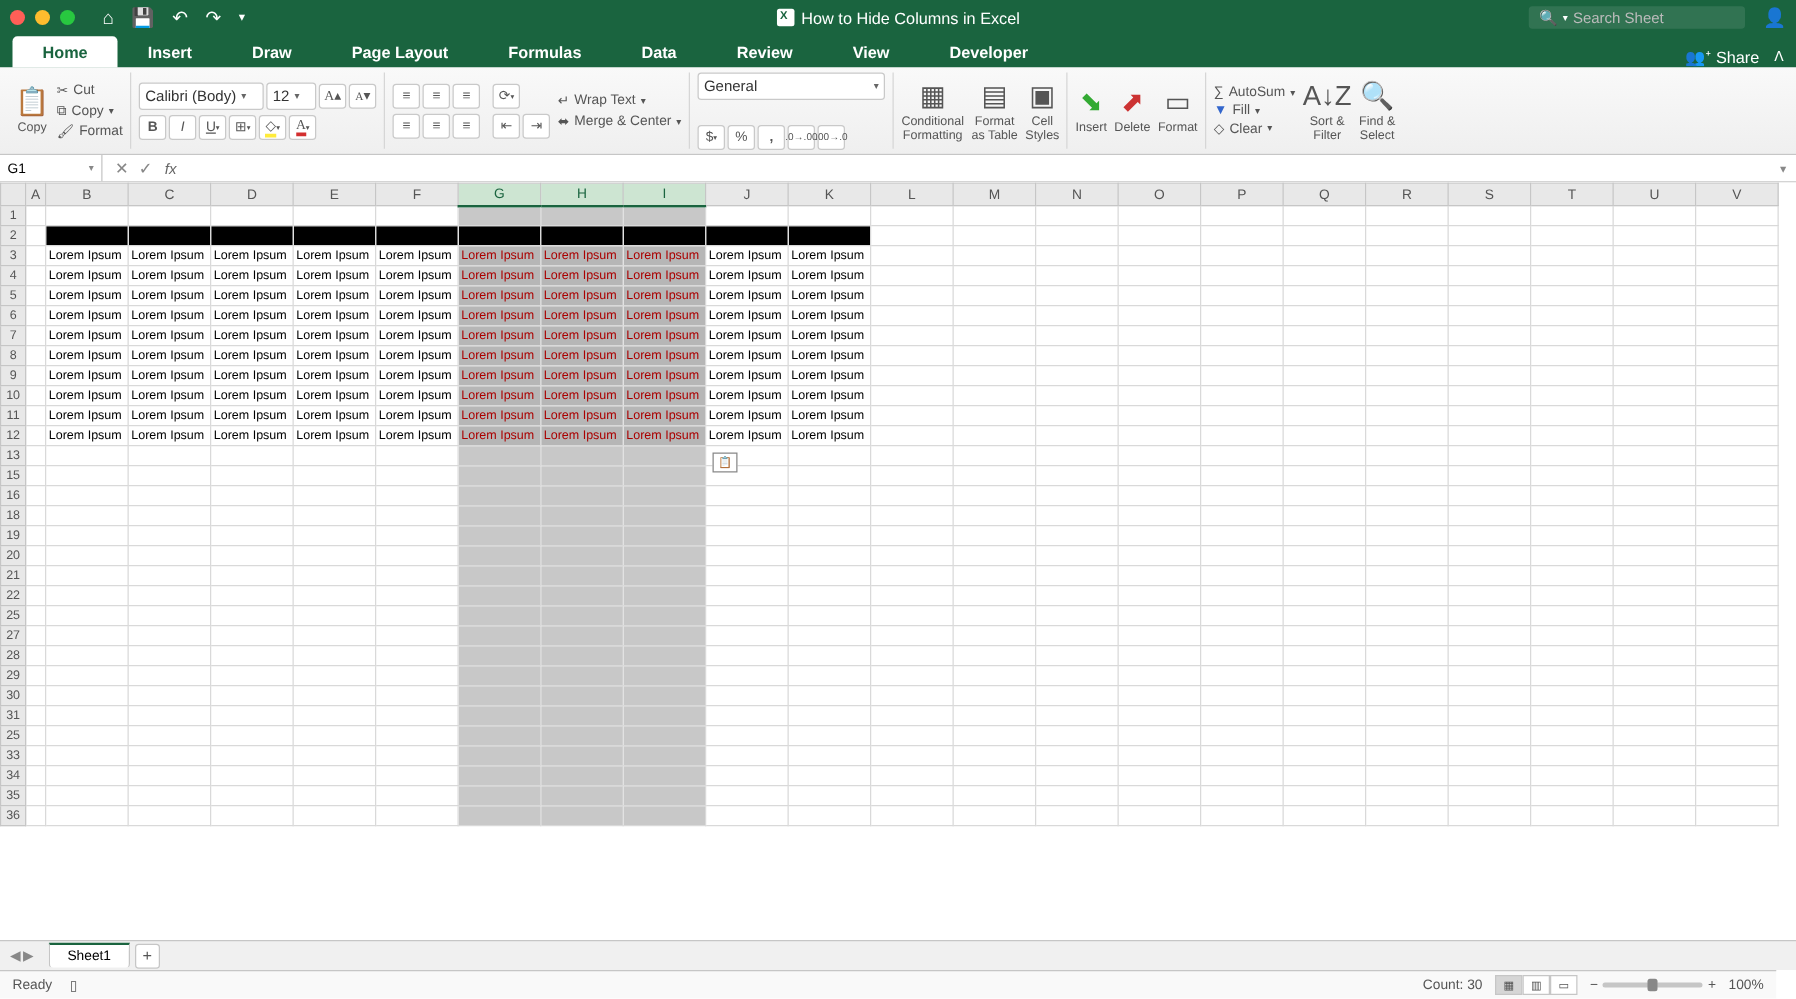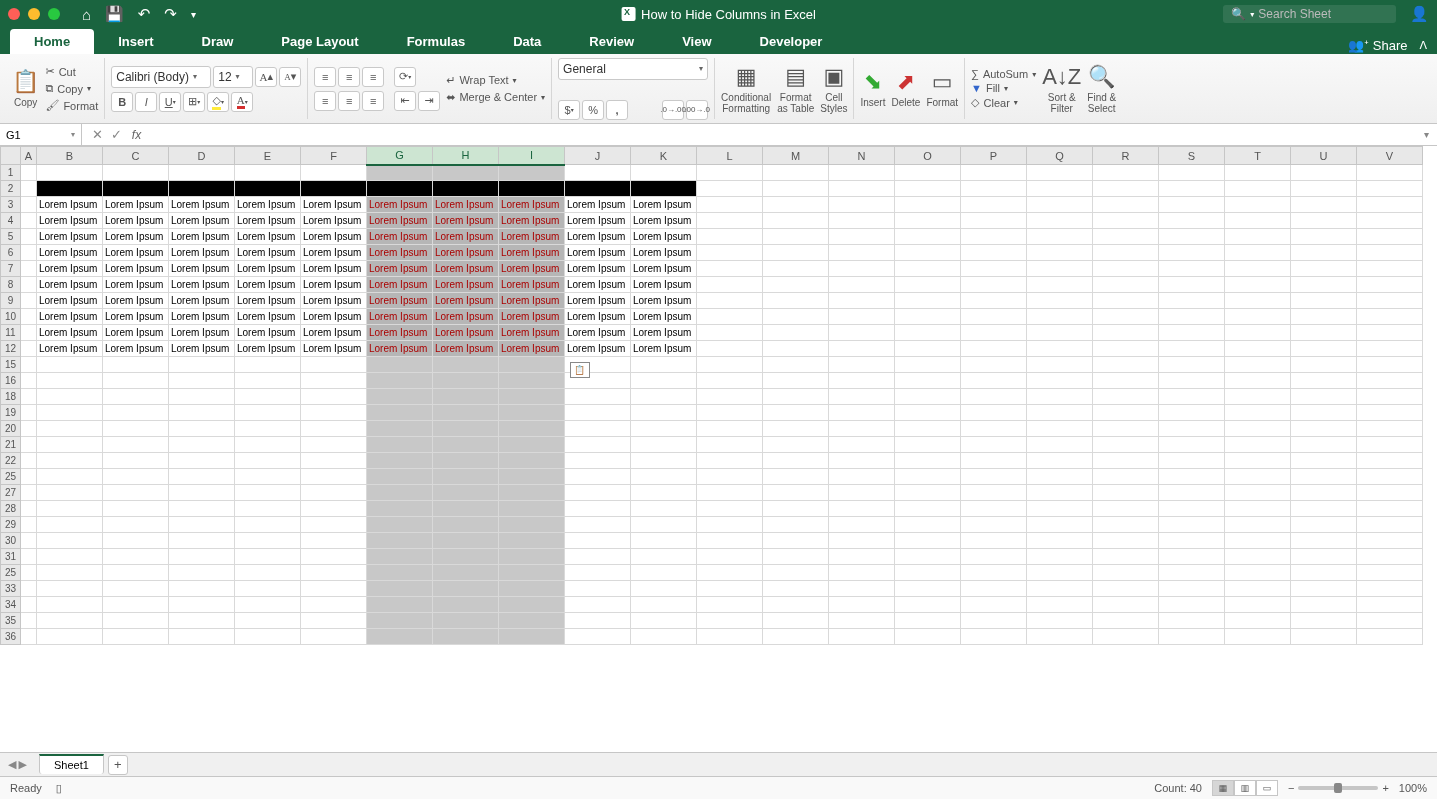--- a/index.html
+++ b/index.html
@@ -63,21 +63,21 @@
 .corner-cell { background: #e8e8e8; border: 1px solid #c6c6c6; width: 20px; }
 
 .paste-icon-float { position: absolute; width: 20px; height: 16px; border: 1px solid #888; background: #fff; display: flex; align-items: center; justify-content: center; font-size: 9px; }
 
 .sheet-tabs { position: absolute; bottom: 23px; left: 0; right: 0; height: 24px; background: #f0f0f0; border-top: 1px solid #c6c6c6; display: flex; align-items: center; padding-left: 8px; gap: 4px; }
 .nav-arrows { display: flex; gap: 2px; color: #888; font-size: 11px; padding-right: 8px; }
 .sheet-tab { padding: 3px 14px; background: #fff; border: 1px solid #c6c6c6; border-bottom: none; font-size: 11px; border-radius: 0 0 3px 3px; transform: translateY(-1px); }
 .sheet-tab.active { border-top: 2px solid #1a643f; }
 .add-sheet { width: 20px; height: 20px; border: 1px solid #c6c6c6; background: #fff; border-radius: 3px; display: flex; align-items: center; justify-content: center; color: #555; font-size: 13px; }
 
-.status-bar { position: absolute; bottom: 0; left: 0; right: 0; height: 23px; background: #f9f9f9; border-top: 1px solid #c6c6c6; display: flex; align-items: center; padding: 0 10px; font-size: 11px; color: #555; gap: 14px; }
+.status-bar { position: absolute; bottom: 0; left: 0; right: 16px; height: 23px; background: #f9f9f9; border-top: 1px solid #c6c6c6; display: flex; align-items: center; padding: 0 10px; font-size: 11px; color: #555; gap: 14px; }
 .status-right { margin-left: auto; display: flex; align-items: center; gap: 10px; }
 .view-btns { display: flex; gap: 0; }
 .view-btn { width: 22px; height: 16px; border: 1px solid #c6c6c6; background: #fff; display: flex; align-items: center; justify-content: center; font-size: 9px; }
 .view-btn.active { background: #d6d6d6; }
 .zoom-slider { display: flex; align-items: center; gap: 4px; }
 .slider-track { width: 80px; height: 4px; background: #c6c6c6; border-radius: 2px; position: relative; }
 .slider-thumb { position: absolute; left: 50%; top: -3px; width: 8px; height: 10px; background: #888; border-radius: 2px; transform: translateX(-50%); }
 </style>
 </head>
 <body>
@@ -229,21 +229,21 @@
       <div class="combo" style="width:150px;">
           <span>General</span>
           <span class="caret" style="margin-left:auto;">▾</span>
         </div>
       <div class="btn-row">
         <div class="mini-btn">$<span style="font-size:6px;">▾</span></div>
         <div class="mini-btn">%</div>
         <div class="mini-btn">
             <b>,</b>
           </div>
-        <div class="mini-btn" style="font-size:8px;margin-left:32px;">.0→.00</div>
+        <div class="mini-btn" style="font-size:8px;">.0→.00</div>
         <div class="mini-btn" style="font-size:8px;">.00→.0</div>
       </div>
     </div>
   </div>
 
   <div class="group">
     <div class="vstack">
         <span class="icon-big">▦</span>
         <span class="label" style="white-space:pre-line;">Conditional
 Formatting</span>
@@ -642,20 +642,45 @@
           <td class="cell"></td>
           <td class="cell"></td>
           <td class="cell"></td>
           <td class="cell"></td>
           <td class="cell"></td>
           <td class="cell"></td>
           <td class="cell"></td>
           <td class="cell"></td>
         </tr>
         <tr>
+          <th class="row-header">13</th>
+          <td class="cell"></td>
+          <td class="cell"></td>
+          <td class="cell"></td>
+          <td class="cell"></td>
+          <td class="cell"></td>
+          <td class="cell"></td>
+          <td class="cell selected-col"></td>
+          <td class="cell selected-col"></td>
+          <td class="cell selected-col"></td>
+          <td class="cell"></td>
+          <td class="cell"></td>
+          <td class="cell"></td>
+          <td class="cell"></td>
+          <td class="cell"></td>
+          <td class="cell"></td>
+          <td class="cell"></td>
+          <td class="cell"></td>
+          <td class="cell"></td>
+          <td class="cell"></td>
+          <td class="cell"></td>
+          <td class="cell"></td>
+          <td class="cell"></td>
+        </tr>
+        <tr>
           <th class="row-header">15</th>
           <td class="cell"></td>
           <td class="cell"></td>
           <td class="cell"></td>
           <td class="cell"></td>
           <td class="cell"></td>
           <td class="cell"></td>
           <td class="cell selected-col"></td>
           <td class="cell selected-col"></td>
           <td class="cell selected-col"></td>
@@ -1109,21 +1134,21 @@
     <span>▶</span>
   </div>
   <div class="sheet-tab active"><span>Sheet1</span></div>
   <div class="add-sheet">+</div>
 </div>
 
 <div class="status-bar">
   <span>Ready</span>
   <span>▯</span>
   <div class="status-right">
-    <span>Count: 40</span>
+    <span>Count: 30</span>
     <div class="view-btns">
       <div class="view-btn active">▦</div>
       <div class="view-btn">▥</div>
       <div class="view-btn">▭</div>
     </div>
     <div class="zoom-slider">
       <span>−</span>
       <div class="slider-track">
           <div class="slider-thumb"></div>
         </div>

